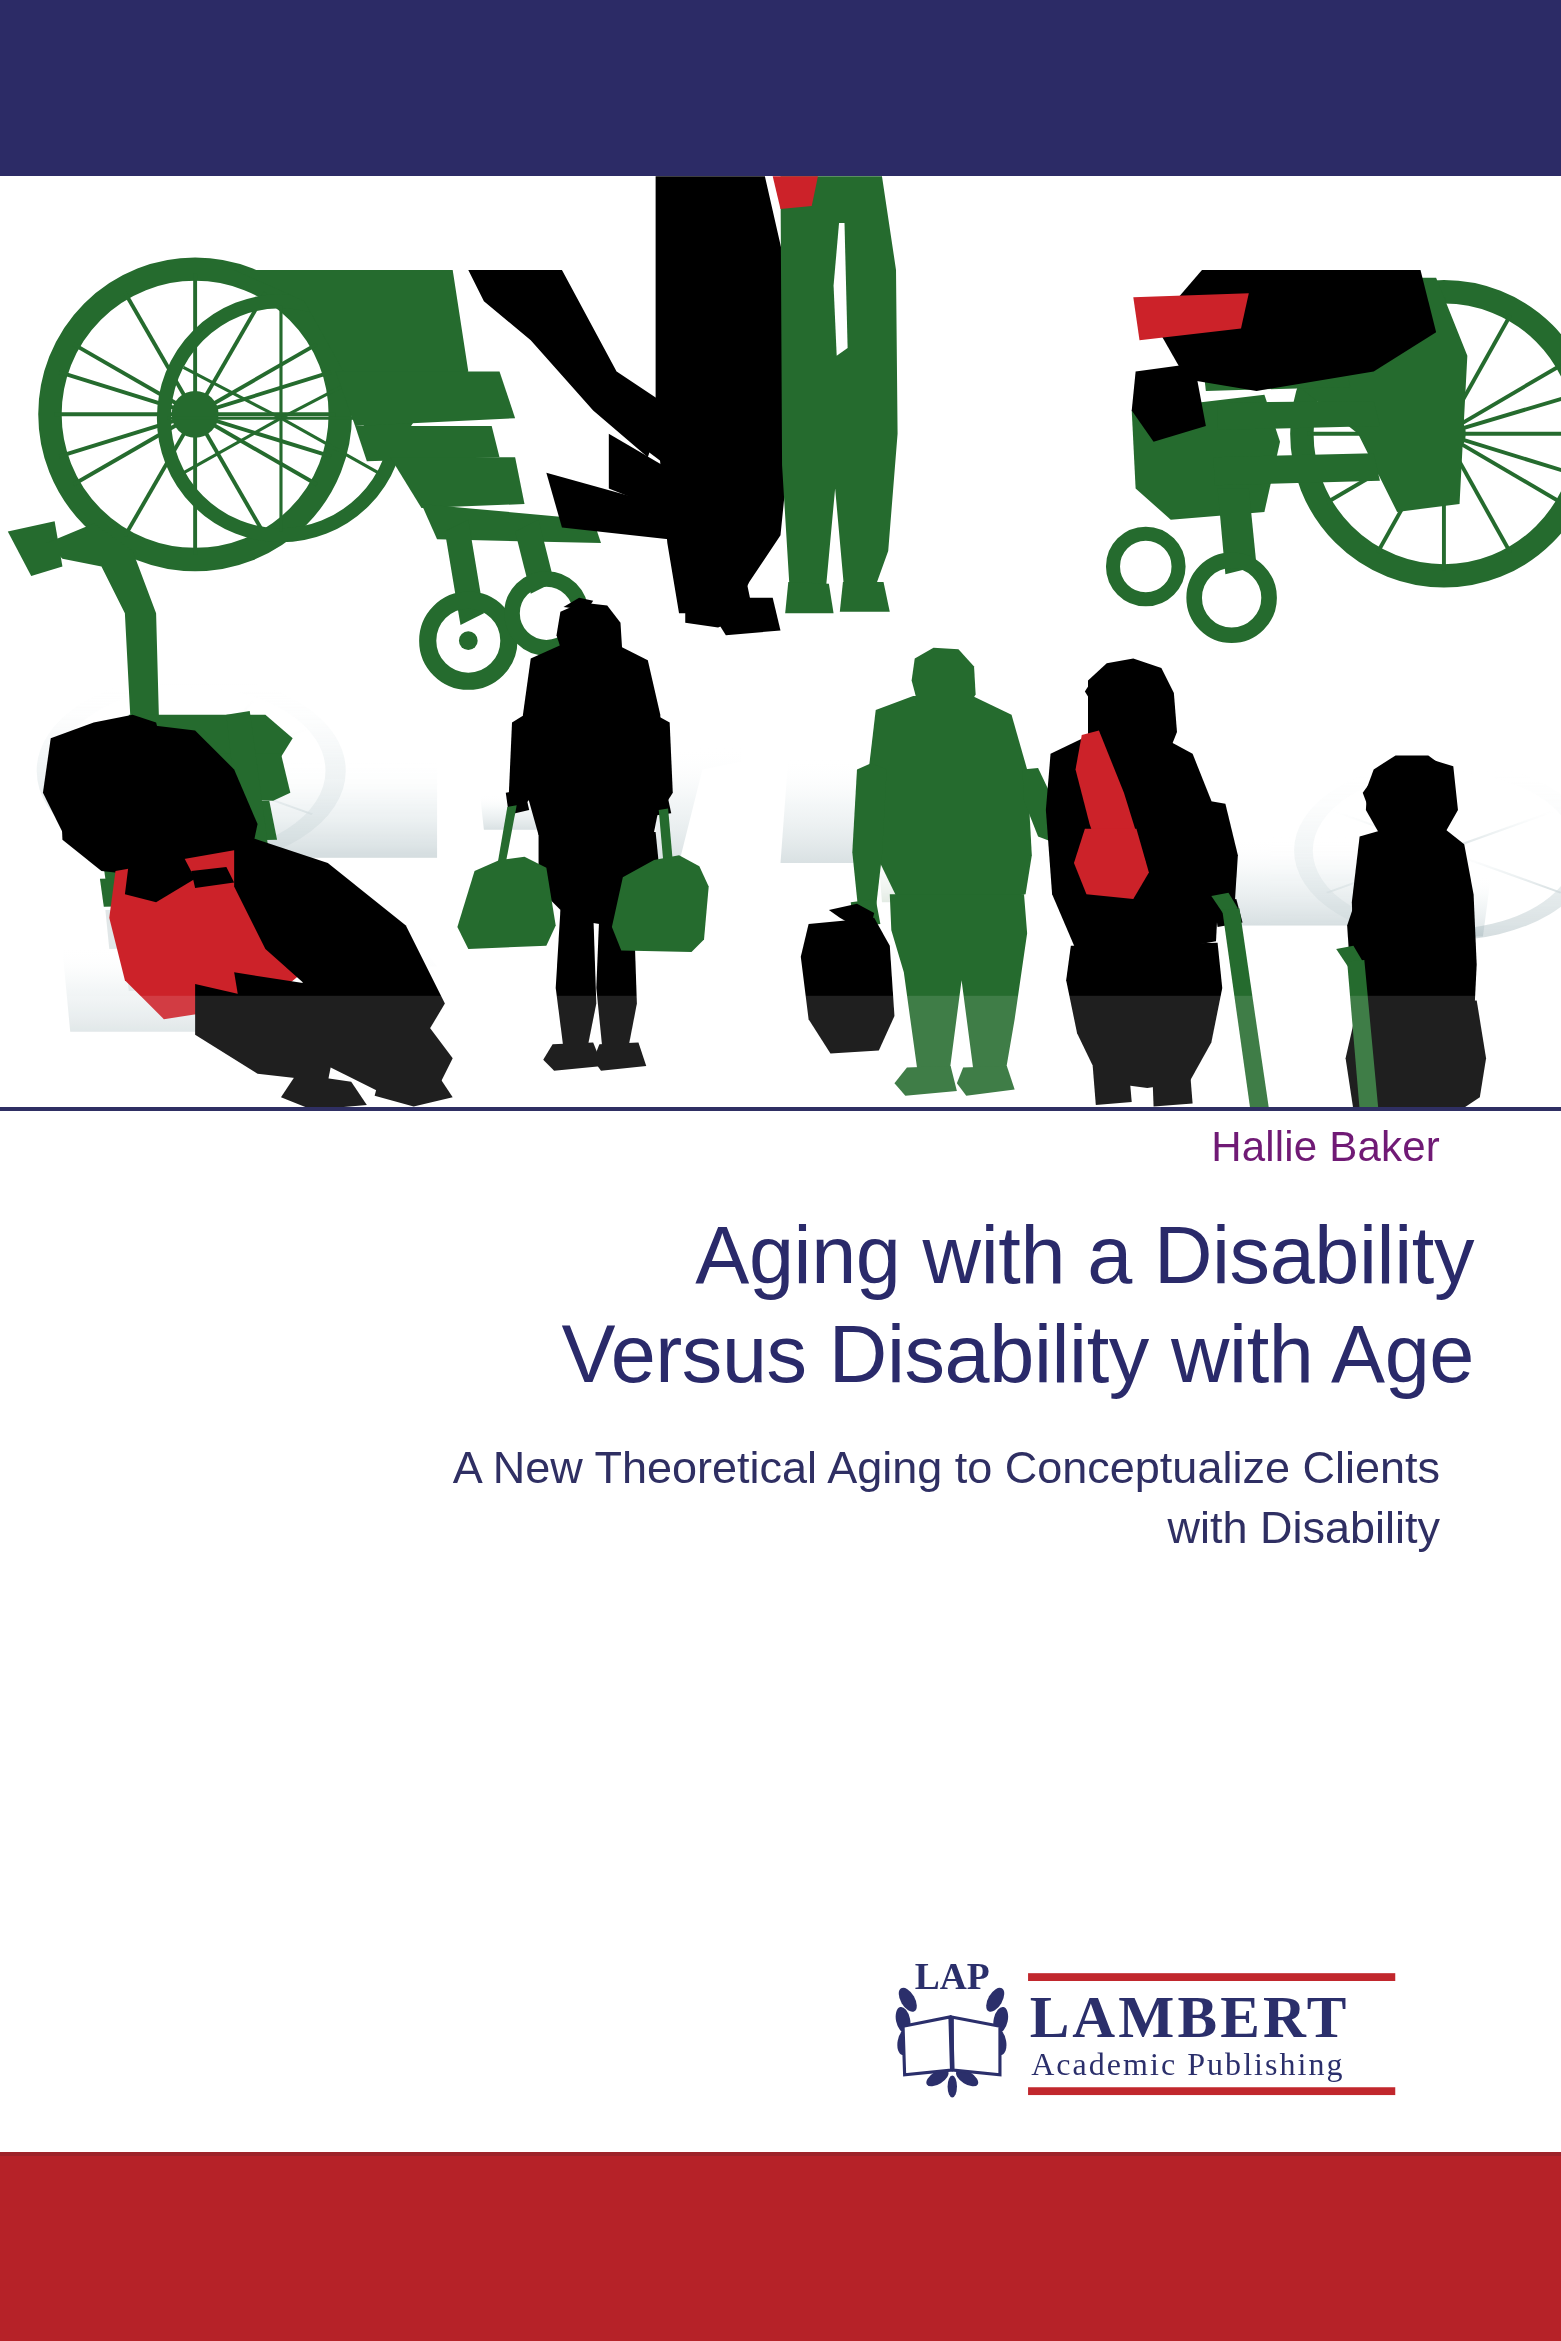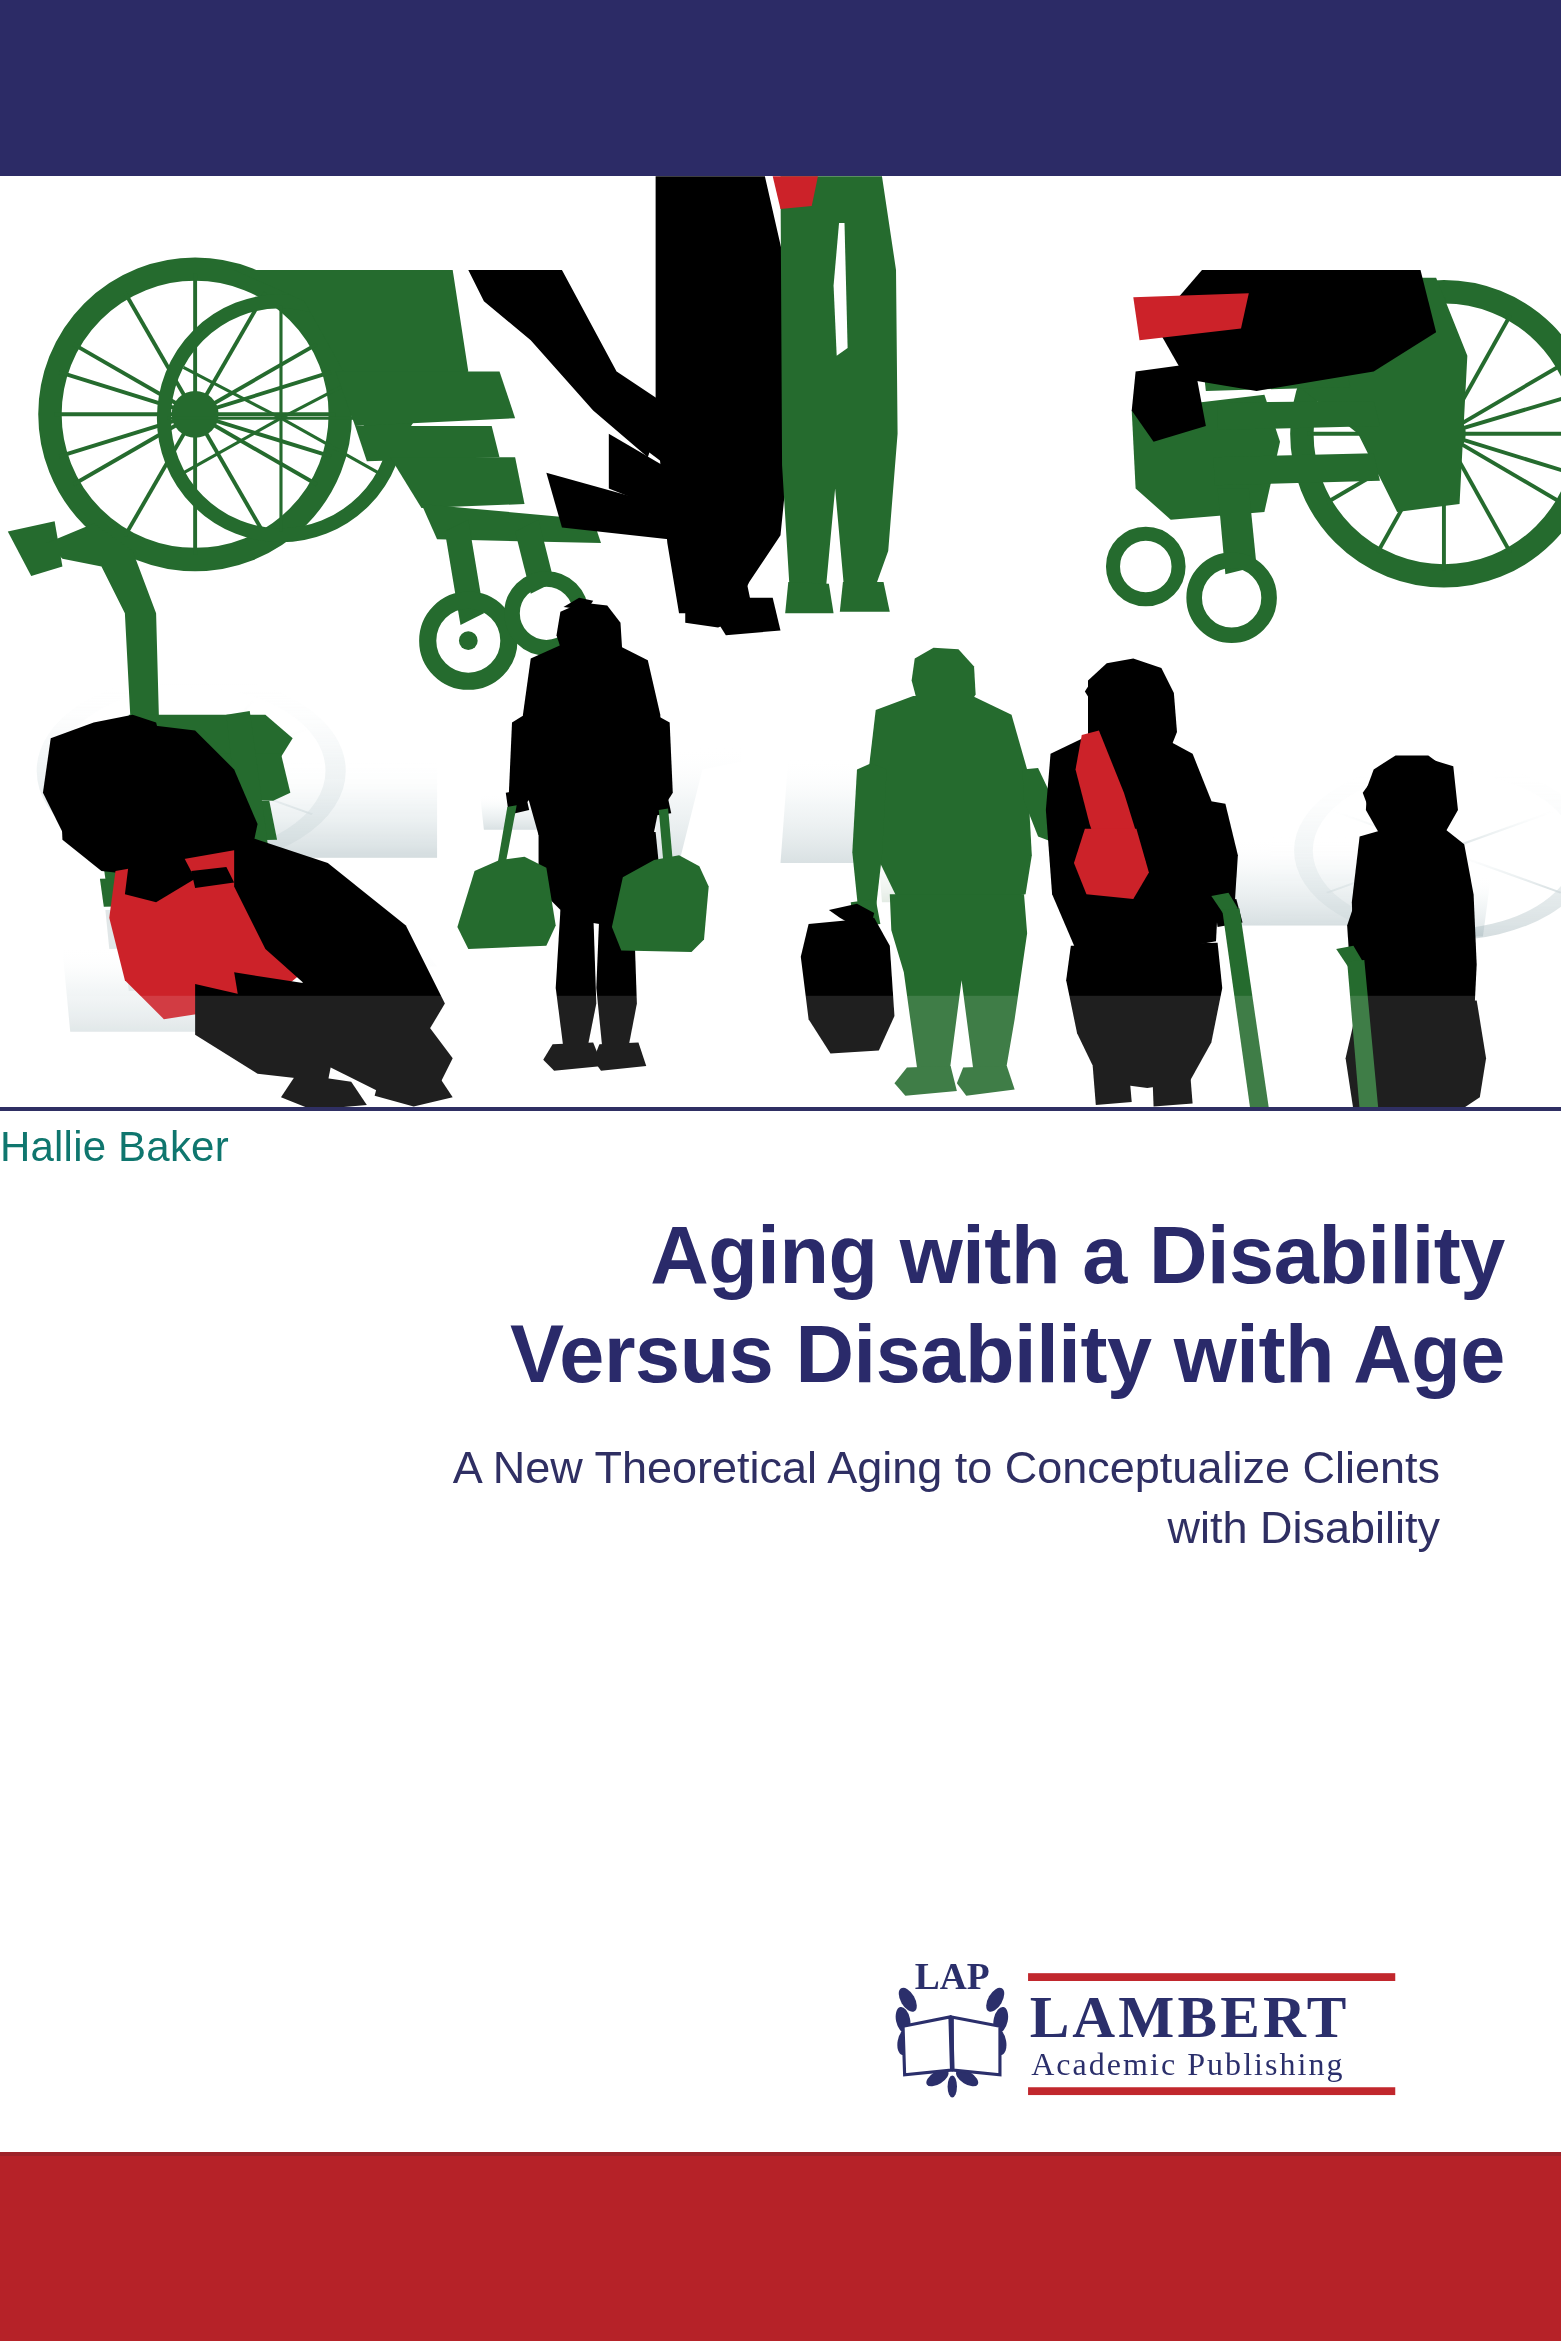--- a/index.html
+++ b/index.html
@@ -18,29 +18,29 @@
   
   .illustration{position:absolute;left:0;top:176px;width:1561px;height:934px;background:#ffffff;overflow:hidden;}
   .illustration svg{display:block;width:1561px;height:934px;}
 
   
   .rule{position:absolute;left:0;top:1107px;width:1561px;height:3.9px;background:#2f2f63;}
 
   
   .text-area{position:absolute;left:0;top:1124px;width:1561px;}
   .author{
-    text-align:left;padding-right:121px;
-    color:#0f766e;font-size:42px;letter-spacing:0.2px;
+    text-align:right;padding-right:121px;
+    color:#701a75;font-size:42px;letter-spacing:0.2px;
     line-height:1.1;font-weight:400;
   }
   .title{
     margin-top:36px;
-    text-align:right;padding-right:56px;
+    text-align:right;padding-right:87px;
     color:#2a2a6a;
-    font-size:81px;font-weight:700;
+    font-size:81px;font-weight:400;
     line-height:1.22;
     letter-spacing:-0.4px;
   }
   .subtitle{
     margin-top:34px;
     text-align:right;padding-right:121px;
     color:#2f2f63;
     font-size:45px;font-weight:400;
     line-height:1.33;
   }

